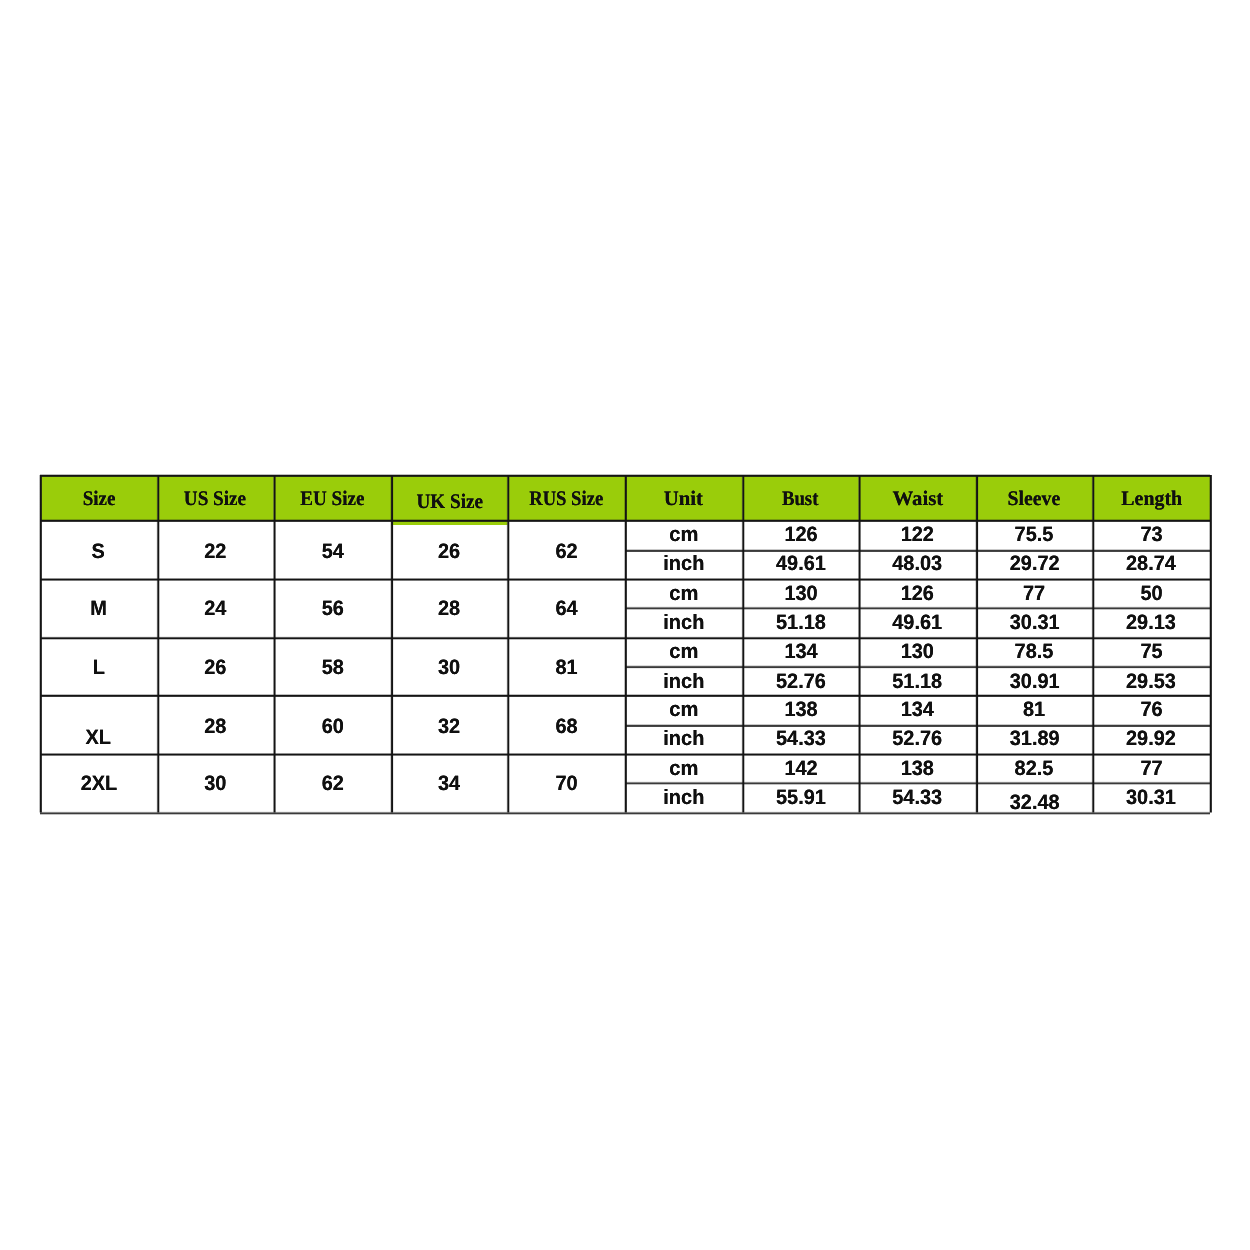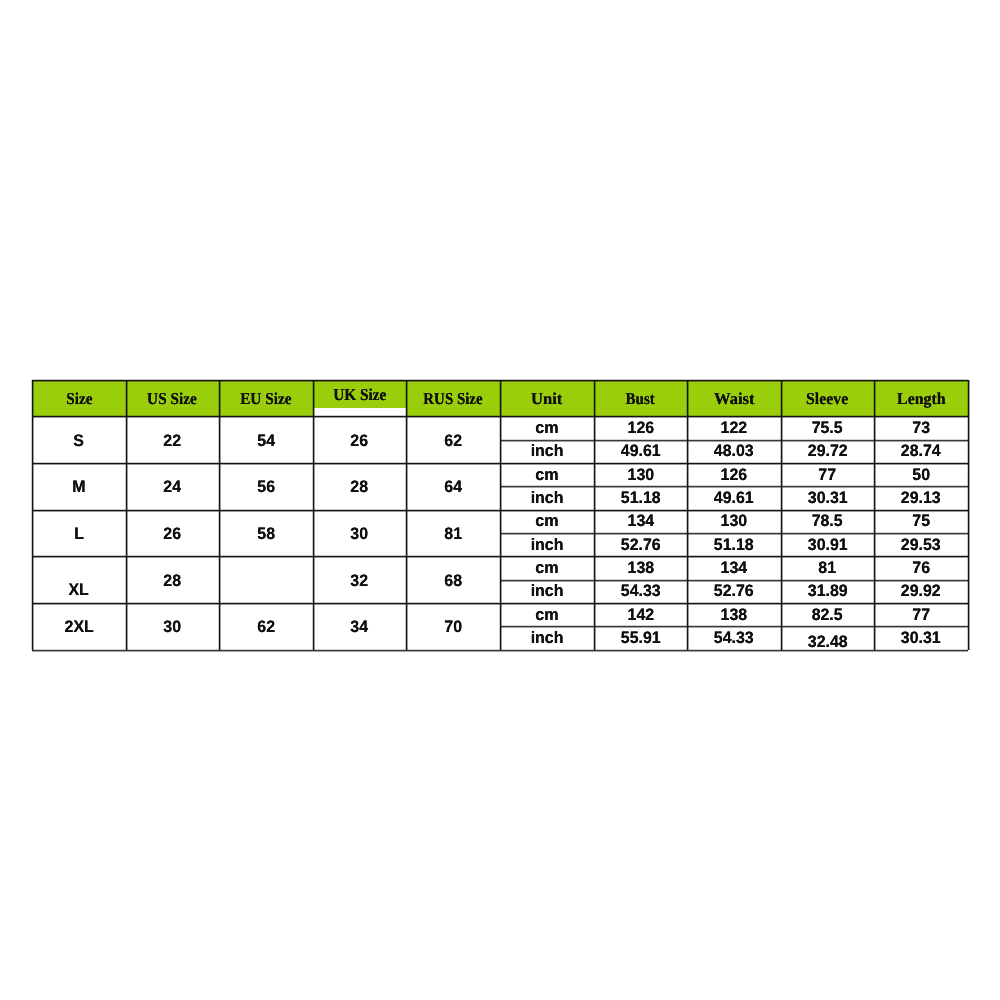--- a/index.html
+++ b/index.html
@@ -35,21 +35,21 @@
 
     <div class="cell head" style="left:0.0px;top:0px;width:93.6px;height:36.1px">
         <span class="txt" style="transform: scaleX(0.918);">Size</span>
       </div>
     <div class="cell head" style="left:93.6px;top:0px;width:93.6px;height:36.1px">
         <span class="txt" style="transform: scaleX(0.923);">US Size</span>
       </div>
     <div class="cell head" style="left:187.2px;top:0px;width:93.6px;height:36.1px">
         <span class="txt" style="transform: scaleX(0.923);">EU Size</span>
       </div>
-    <div class="cell head" style="left:280.8px;top:0px;width:93.6px;height:28px">
+    <div class="cell head" style="left:280.8px;top:0px;width:93.6px;height:40px">
         <span class="txt" style="transform: scaleX(0.923);">UK Size</span>
       </div>
     <div class="cell head" style="left:374.4px;top:0px;width:93.6px;height:36.1px">
         <span class="txt" style="transform: scaleX(0.898);">RUS Size</span>
       </div>
     <div class="cell head" style="left:468.0px;top:0px;width:93.6px;height:36.1px">
         <span class="txt" style="transform: scaleX(1.002);">Unit</span>
       </div>
     <div class="cell head" style="left:561.6px;top:0px;width:93.6px;height:36.1px">
         <span class="txt" style="transform: scaleX(0.903);">Bust</span>
@@ -200,20 +200,23 @@
       </div>
     <div class="cell" style="left:842.4px;top:152.8px;width:93.6px;height:23.34px">
         <span class="txt">29.53</span>
       </div>
 
     <div class="cell merged" style="left:0.0px;top:194px;width:93.6px;height:29px">
         <span class="txt">XL</span>
       </div>
     <div class="cell merged" style="left:93.6px;top:176.14px;width:93.6px;height:46.68px">
         <span class="txt">28</span>
+      </div>
+    <div class="cell merged" style="left:187.2px;top:176.14px;width:93.6px;height:46.68px">
+        <span class="txt">60</span>
       </div>
     <div class="cell merged" style="left:280.8px;top:176.14px;width:93.6px;height:46.68px">
         <span class="txt">32</span>
       </div>
     <div class="cell merged" style="left:374.4px;top:176.14px;width:93.6px;height:46.68px">
         <span class="txt">68</span>
       </div>
     <div class="cell" style="left:468.0px;top:176.14px;width:93.6px;height:23.34px">
         <span class="txt" style="transform: scaleX(0.972);">cm</span>
       </div>

